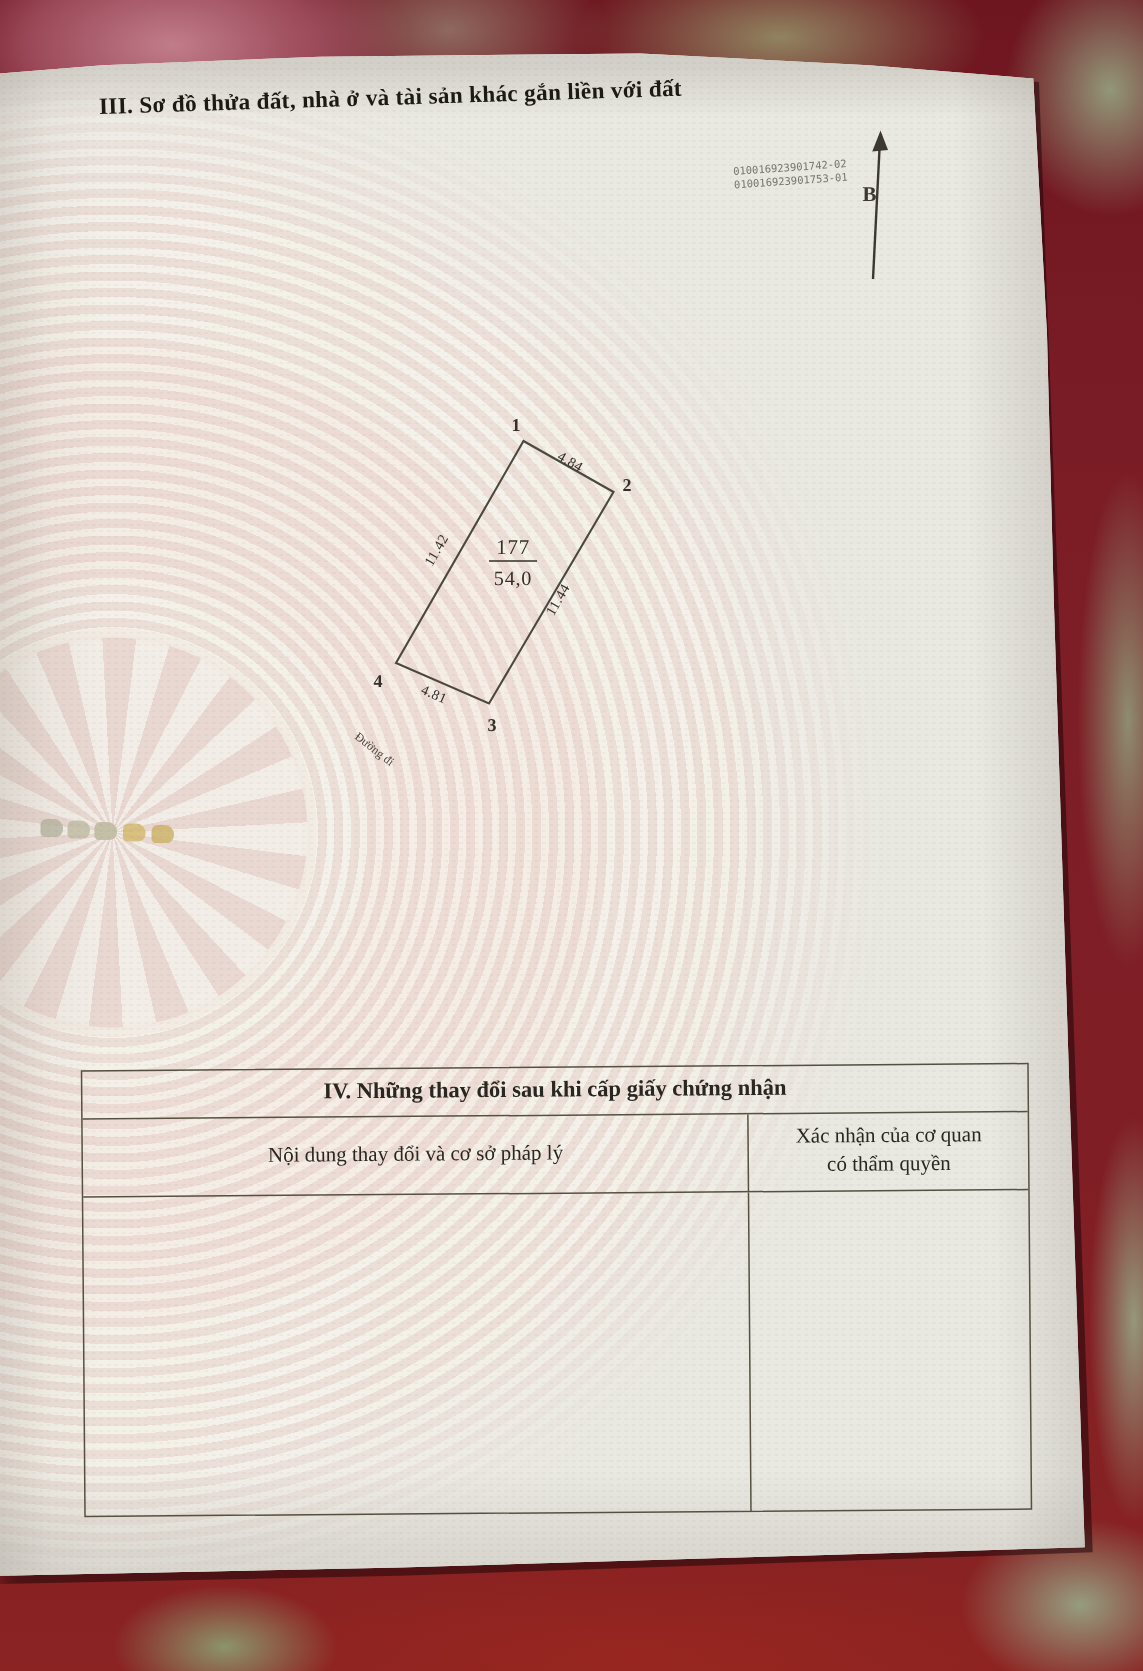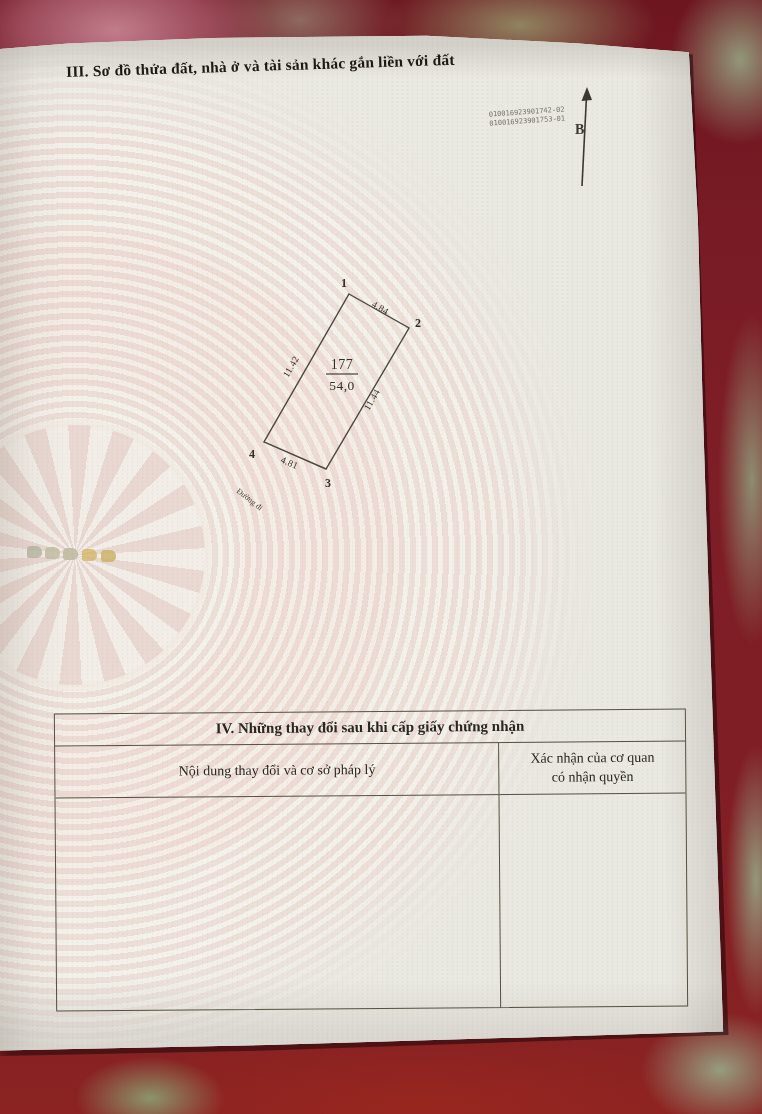--- a/index.html
+++ b/index.html
@@ -148,21 +148,21 @@
         <text class="parea" x="112" y="124" text-anchor="middle">54,0</text>
         <text class="road" x="6" y="226" transform="rotate(38 6 226)">Đường đi</text>
       </svg>
 
       <div class="tbl">
         <div class="tbl-title">IV. Những thay đổi sau khi cấp giấy chứng nhận</div>
         <div class="tbl-head">
           <div class="cell-l">Nội dung thay đổi và cơ sở pháp lý</div>
           <div class="cell-r">
             <span>Xác nhận của cơ quan</span>
-            <span>có nhận quyền</span>
+            <span>có thẩm quyền</span>
           </div>
         </div>
         <div class="tbl-body">
           <div class="cell-l"></div>
           <div class="cell-r"></div>
         </div>
       </div>
     </div>
   </div>
 </div>

